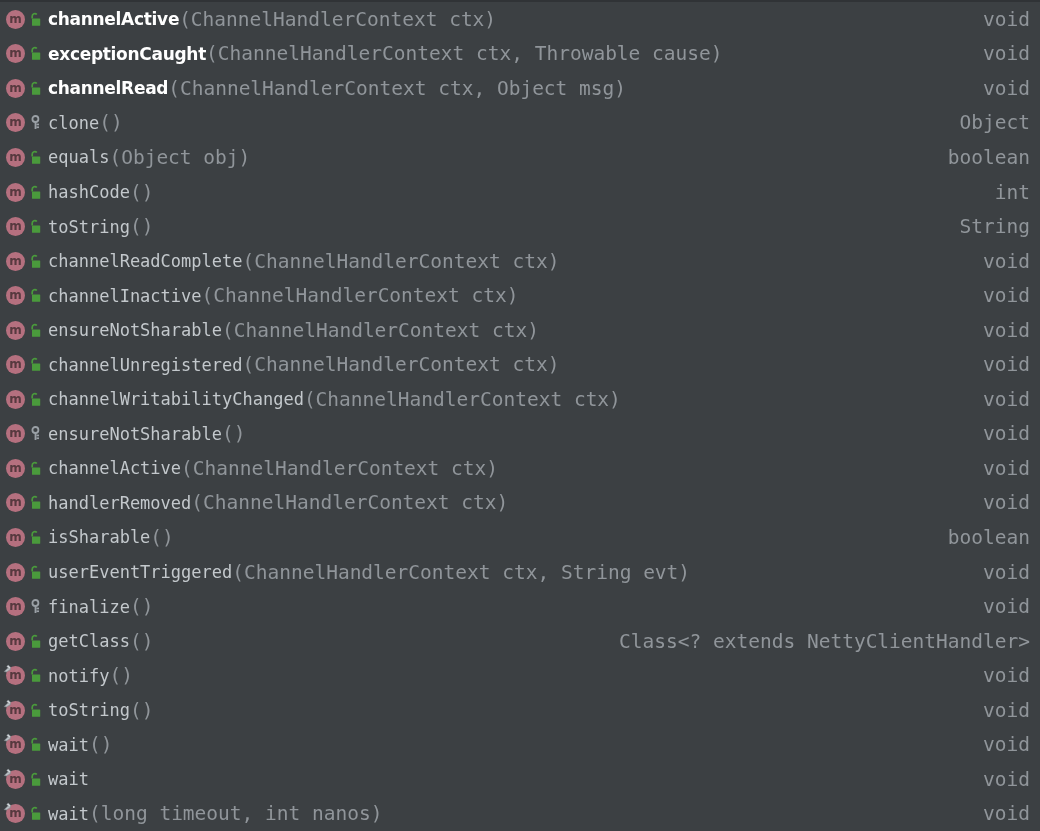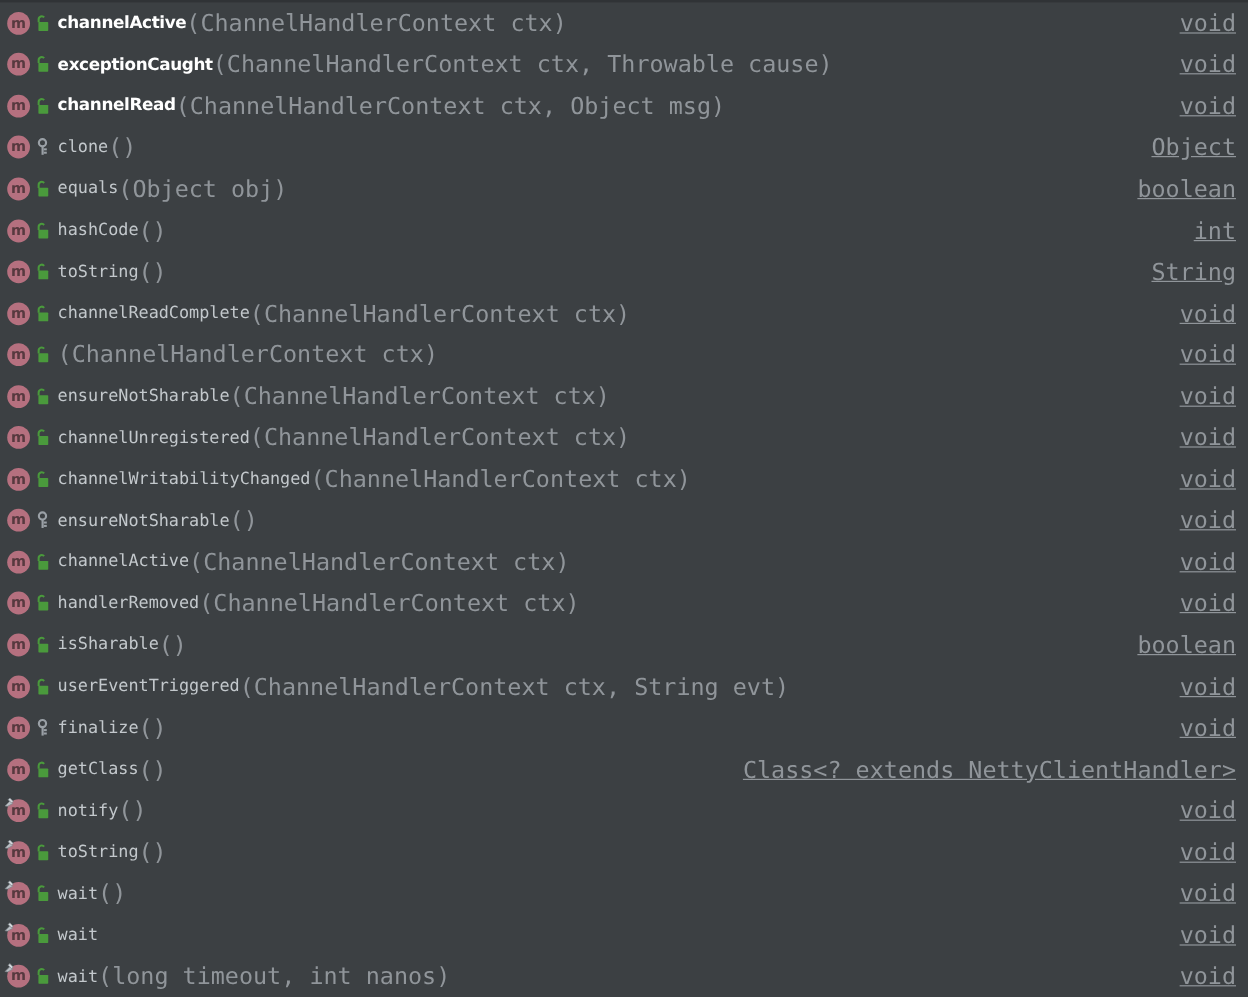--- a/index.html
+++ b/index.html
@@ -69,40 +69,39 @@
   .icon-vis {
     position: relative;
     flex: 0 0 auto;
     width: 15px;
     height: 17px;
     margin-right: 5px;
   }
 
   
   .m-name {
-    font-size: 14px;
+    font-size: 17px;
     color: #c3c8cc;
     letter-spacing: 0px;
   }
   .member-row.overridden .m-name {
     color: #ffffff;
     font-weight: 700;
     font-family: "DejaVu Sans", "Liberation Sans", sans-serif;
     letter-spacing: -0.3px;
   }
   .m-params {
     font-size: 19.5px;
     color: #90959a;
   }
   .spacer { flex: 1 1 auto; min-width: 14px; }
   .m-type {
     font-size: 19.5px;
     color: #90959a;
     flex: 0 0 auto;
-    text-decoration: underline;
   }
 </style>
 </head>
 <body>
 
 <div id="structure-panel">
     <div class="member-row overridden">
       <span class="icon-method">
         <span class="disc"></span>
         <span class="mglyph">m</span>
@@ -218,20 +217,21 @@
     </div>
     <div class="member-row">
       <span class="icon-method">
         <span class="disc"></span>
         <span class="mglyph">m</span>
       </span>
       <span class="icon-vis"><svg width="15" height="17" viewBox="0 0 15 17">
           <path d="M4.2 7.6 V5.2 a2.6 2.6 0 0 1 4.6 -1.7" fill="none" stroke="#4a9a3c" stroke-width="1.7"></path>
           <rect x="4.0" y="7.4" width="8.2" height="7.4" rx="0.6" fill="#4a9a3c"></rect>
         </svg></span>
+      <span class="m-name">channelInactive</span>
       <span class="m-params">(ChannelHandlerContext ctx)</span>
       <span class="spacer"></span>
       <span class="m-type">void</span>
     </div>
     <div class="member-row">
       <span class="icon-method">
         <span class="disc"></span>
         <span class="mglyph">m</span>
       </span>
       <span class="icon-vis"><svg width="15" height="17" viewBox="0 0 15 17">

